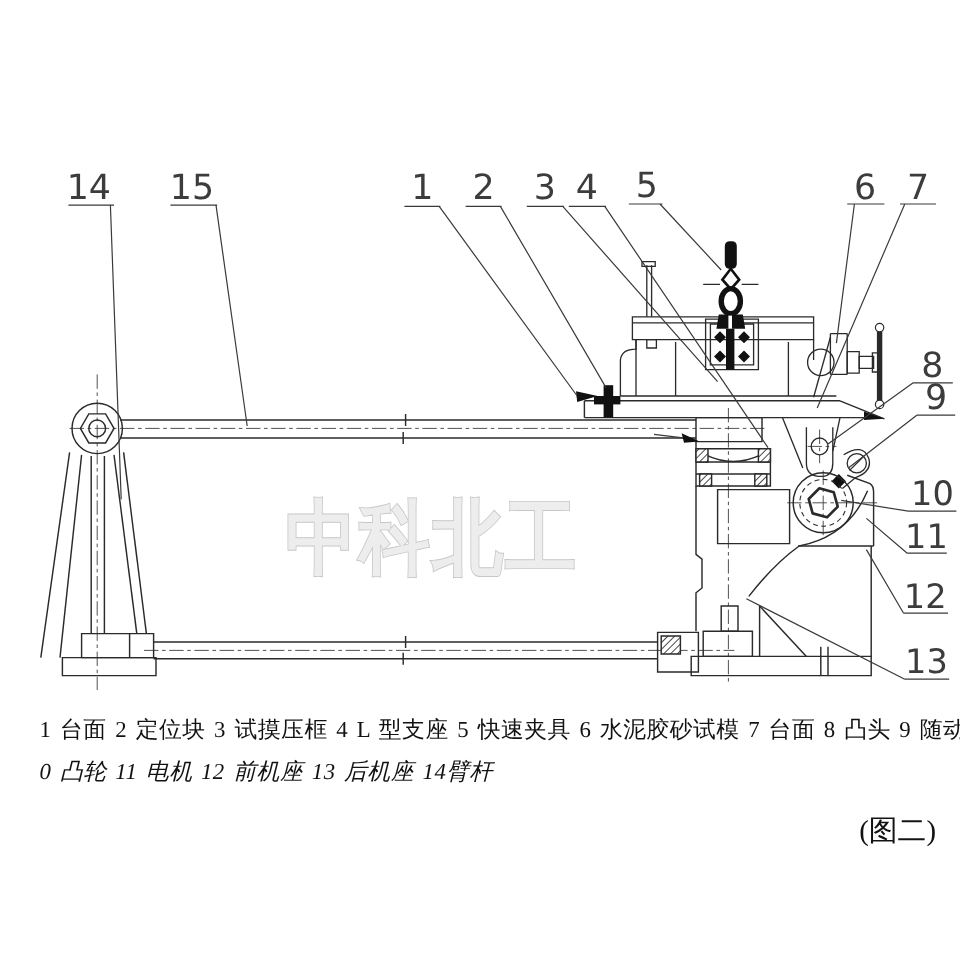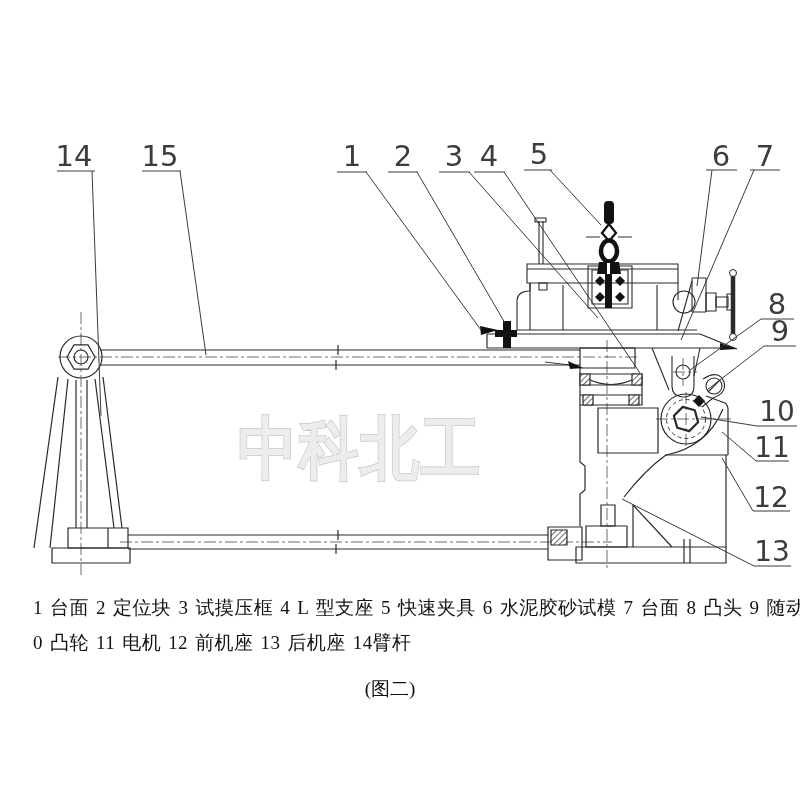--- a/index.html
+++ b/index.html
@@ -3,22 +3,22 @@
 <meta charset="utf-8">
 <style>
   html,body{margin:0;padding:0;background:#ffffff;}
   .page{position:relative;width:800px;height:800px;background:#ffffff;overflow:hidden;
         font-family:"Liberation Serif","DejaVu Serif",serif;}
   .drawing{position:absolute;top:0;left:0;}
   svg line,svg path,svg rect,svg circle,svg ellipse,svg polygon,svg polyline{vector-effect:non-scaling-stroke;}
   .caption-line{position:absolute;left:33px;right:2px;color:#121212;font-size:19px;
         letter-spacing:0.4px;word-spacing:2px;white-space:nowrap;}
   .cap1{top:595px;}
-  .cap2{top:630px;}
-  .fig-label{position:absolute;top:676px;left:0;width:780px;text-align:center;color:#121212;font-size:19px;}
+  .cap2{top:630px;font-style:italic;}
+  .fig-label{position:absolute;top:676px;left:0;width:780px;text-align:right;color:#121212;font-size:24px;}
   .lbl{font-family:"DejaVu Sans","Liberation Sans",sans-serif;font-size:29px;fill:#3c3c3c;}
   .lbl-s{font-family:"DejaVu Sans","Liberation Sans",sans-serif;font-size:28px;fill:#3c3c3c;}
   .wm{font-family:"DejaVu Sans","Liberation Sans",sans-serif;font-weight:bold;
       fill:#ededed;stroke:#c6c6c6;stroke-width:1.5px;paint-order:stroke;letter-spacing:2px;}
 </style>
 </head>
 <body>
 
 <div class="page">
 

